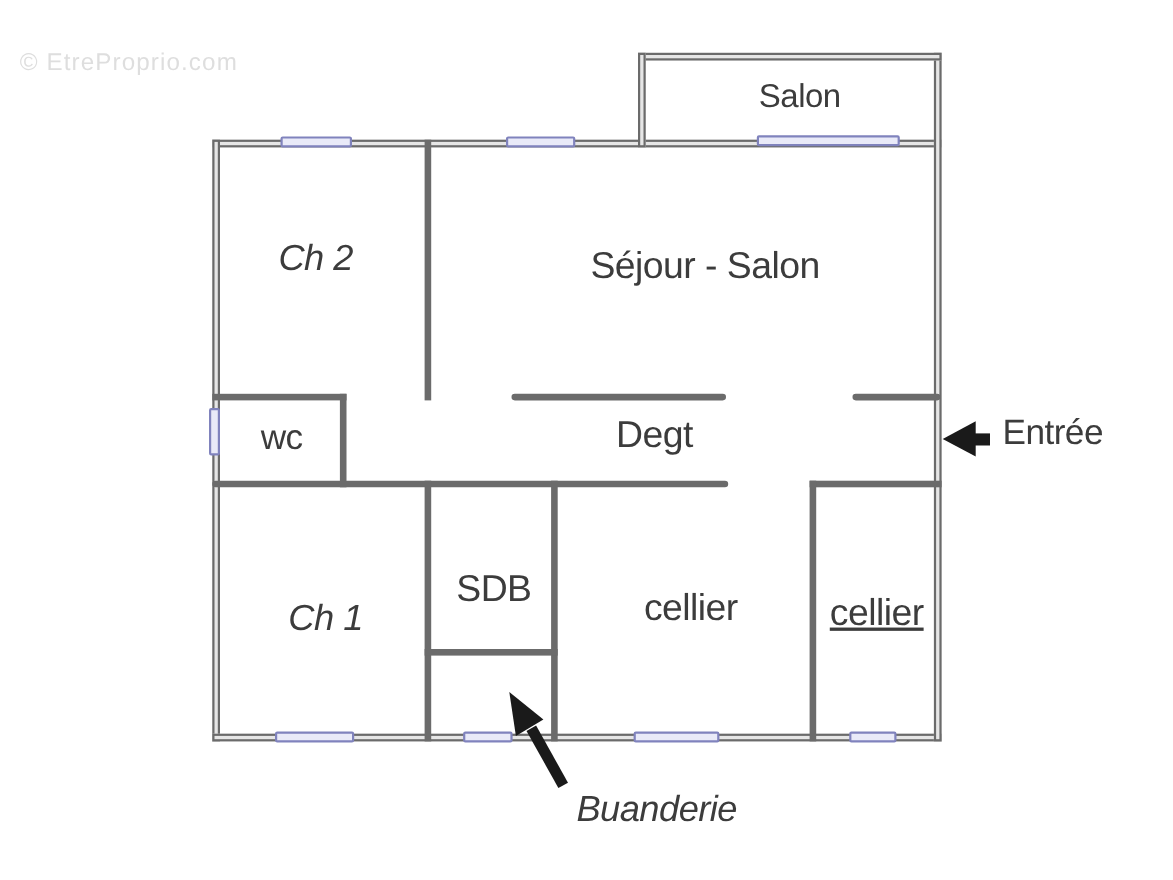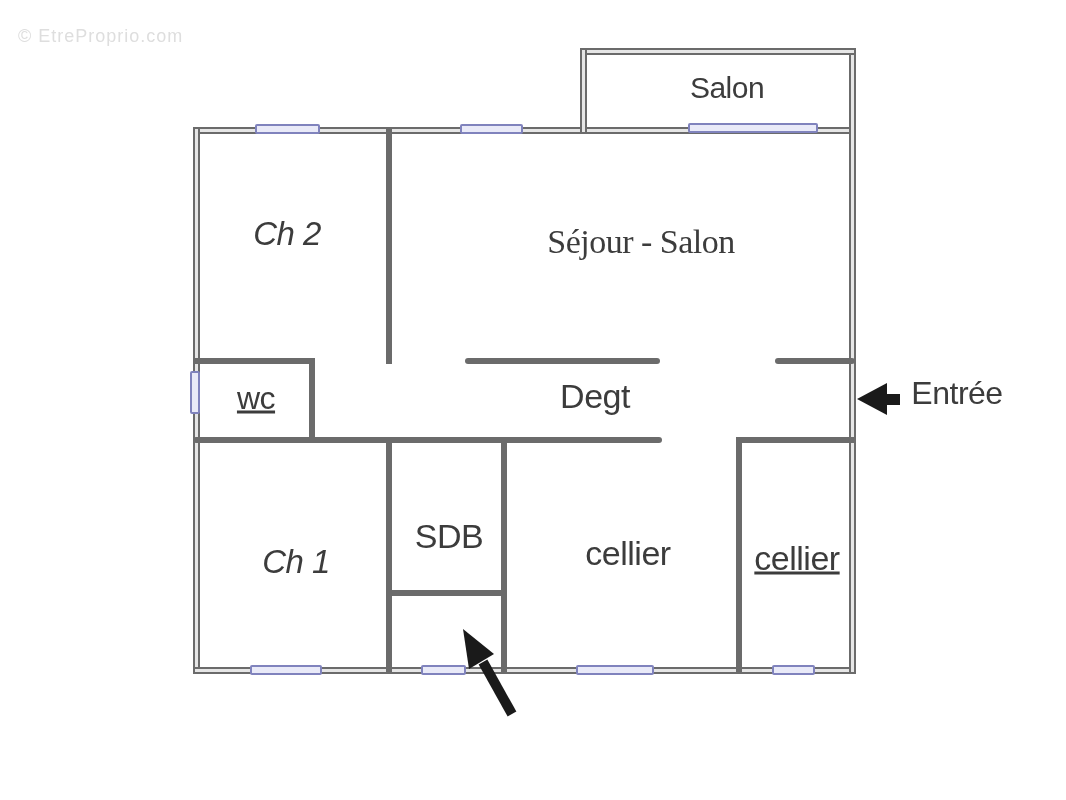--- a/index.html
+++ b/index.html
@@ -4,22 +4,22 @@
 <style>
   html,body{margin:0;padding:0;background:#fff;}
   #canvas{
     position:relative;
     width:1066px;height:800px;
     background:var(--background,#fff);
     overflow:hidden;
     font-family:"Liberation Sans", sans-serif;
   }
   .watermark{
-    position:absolute;left:18px;top:26px;
-    font-size:18px;letter-spacing:1px;
+    position:absolute;left:18px;top:44px;
+    font-size:22px;letter-spacing:1px;
     color:var(--watermark,#dedede);
     user-select:none;white-space:nowrap;
   }
   
   .wall{
     position:absolute;
     background:var(--wall-edge,#6b6b6b);
   }
   .cap{border-radius:3px;}
   
@@ -86,29 +86,30 @@
   <div class="window" style="left:460px;top:124px;width:63px;height:10px;"></div>
   <div class="window" style="left:688px;top:123px;width:130px;height:10px;"></div>
   <div class="window" style="left:190px;top:371px;width:10px;height:43px;"></div>
   <div class="window" style="left:250px;top:665px;width:72px;height:10px;"></div>
   <div class="window" style="left:421px;top:665px;width:45px;height:10px;"></div>
   <div class="window" style="left:576px;top:665px;width:78px;height:10px;"></div>
   <div class="window" style="left:772px;top:665px;width:43px;height:10px;"></div>
 
   <div class="room-label fs30" style="left:727px;top:88px;">Salon</div>
   <div class="room-label fs33" style="left:287px;top:234px;">Ch 2</div>
-  <div class="room-label fs34" style="left:641px;top:242px;font-family:Liberation Serif, serif;">Séjour - Salon</div>
-  <div class="room-label fs32" style="left:256px;top:398px;text-decoration:underline;">wc</div>
+  <div class="room-label fs34" style="left:641px;top:242px;">Séjour - Salon</div>
+  <div class="room-label fs32" style="left:256px;top:398px;">wc</div>
   <div class="room-label fs34" style="left:595px;top:396px;">Degt</div>
   <div class="room-label fs33" style="left:296px;top:562px;">Ch 1</div>
   <div class="room-label fs34" style="left:449px;top:536px;">SDB</div>
   <div class="room-label fs34" style="left:628px;top:553px;">cellier</div>
   <div class="room-label fs34" style="left:797px;top:558px;text-decoration:underline;">cellier</div>
 
   <div class="room-label fs32" style="left:957px;top:393px;">Entrée</div>
+  <div class="room-label fs33" style="left:597px;top:735px;">Buanderie</div>
 
   <svg id="arrows" width="1066" height="800" viewBox="0 0 1066 800">
     <g>
       <polygon points="857,399 887,383 887,415"></polygon>
       <rect x="885" y="394" width="15" height="11"></rect>
     </g>
     <g>
       <polygon points="463,629 494,654 469,669"></polygon>
       <line x1="483" y1="662" x2="512" y2="714" stroke-width="10"></line>
     </g>

